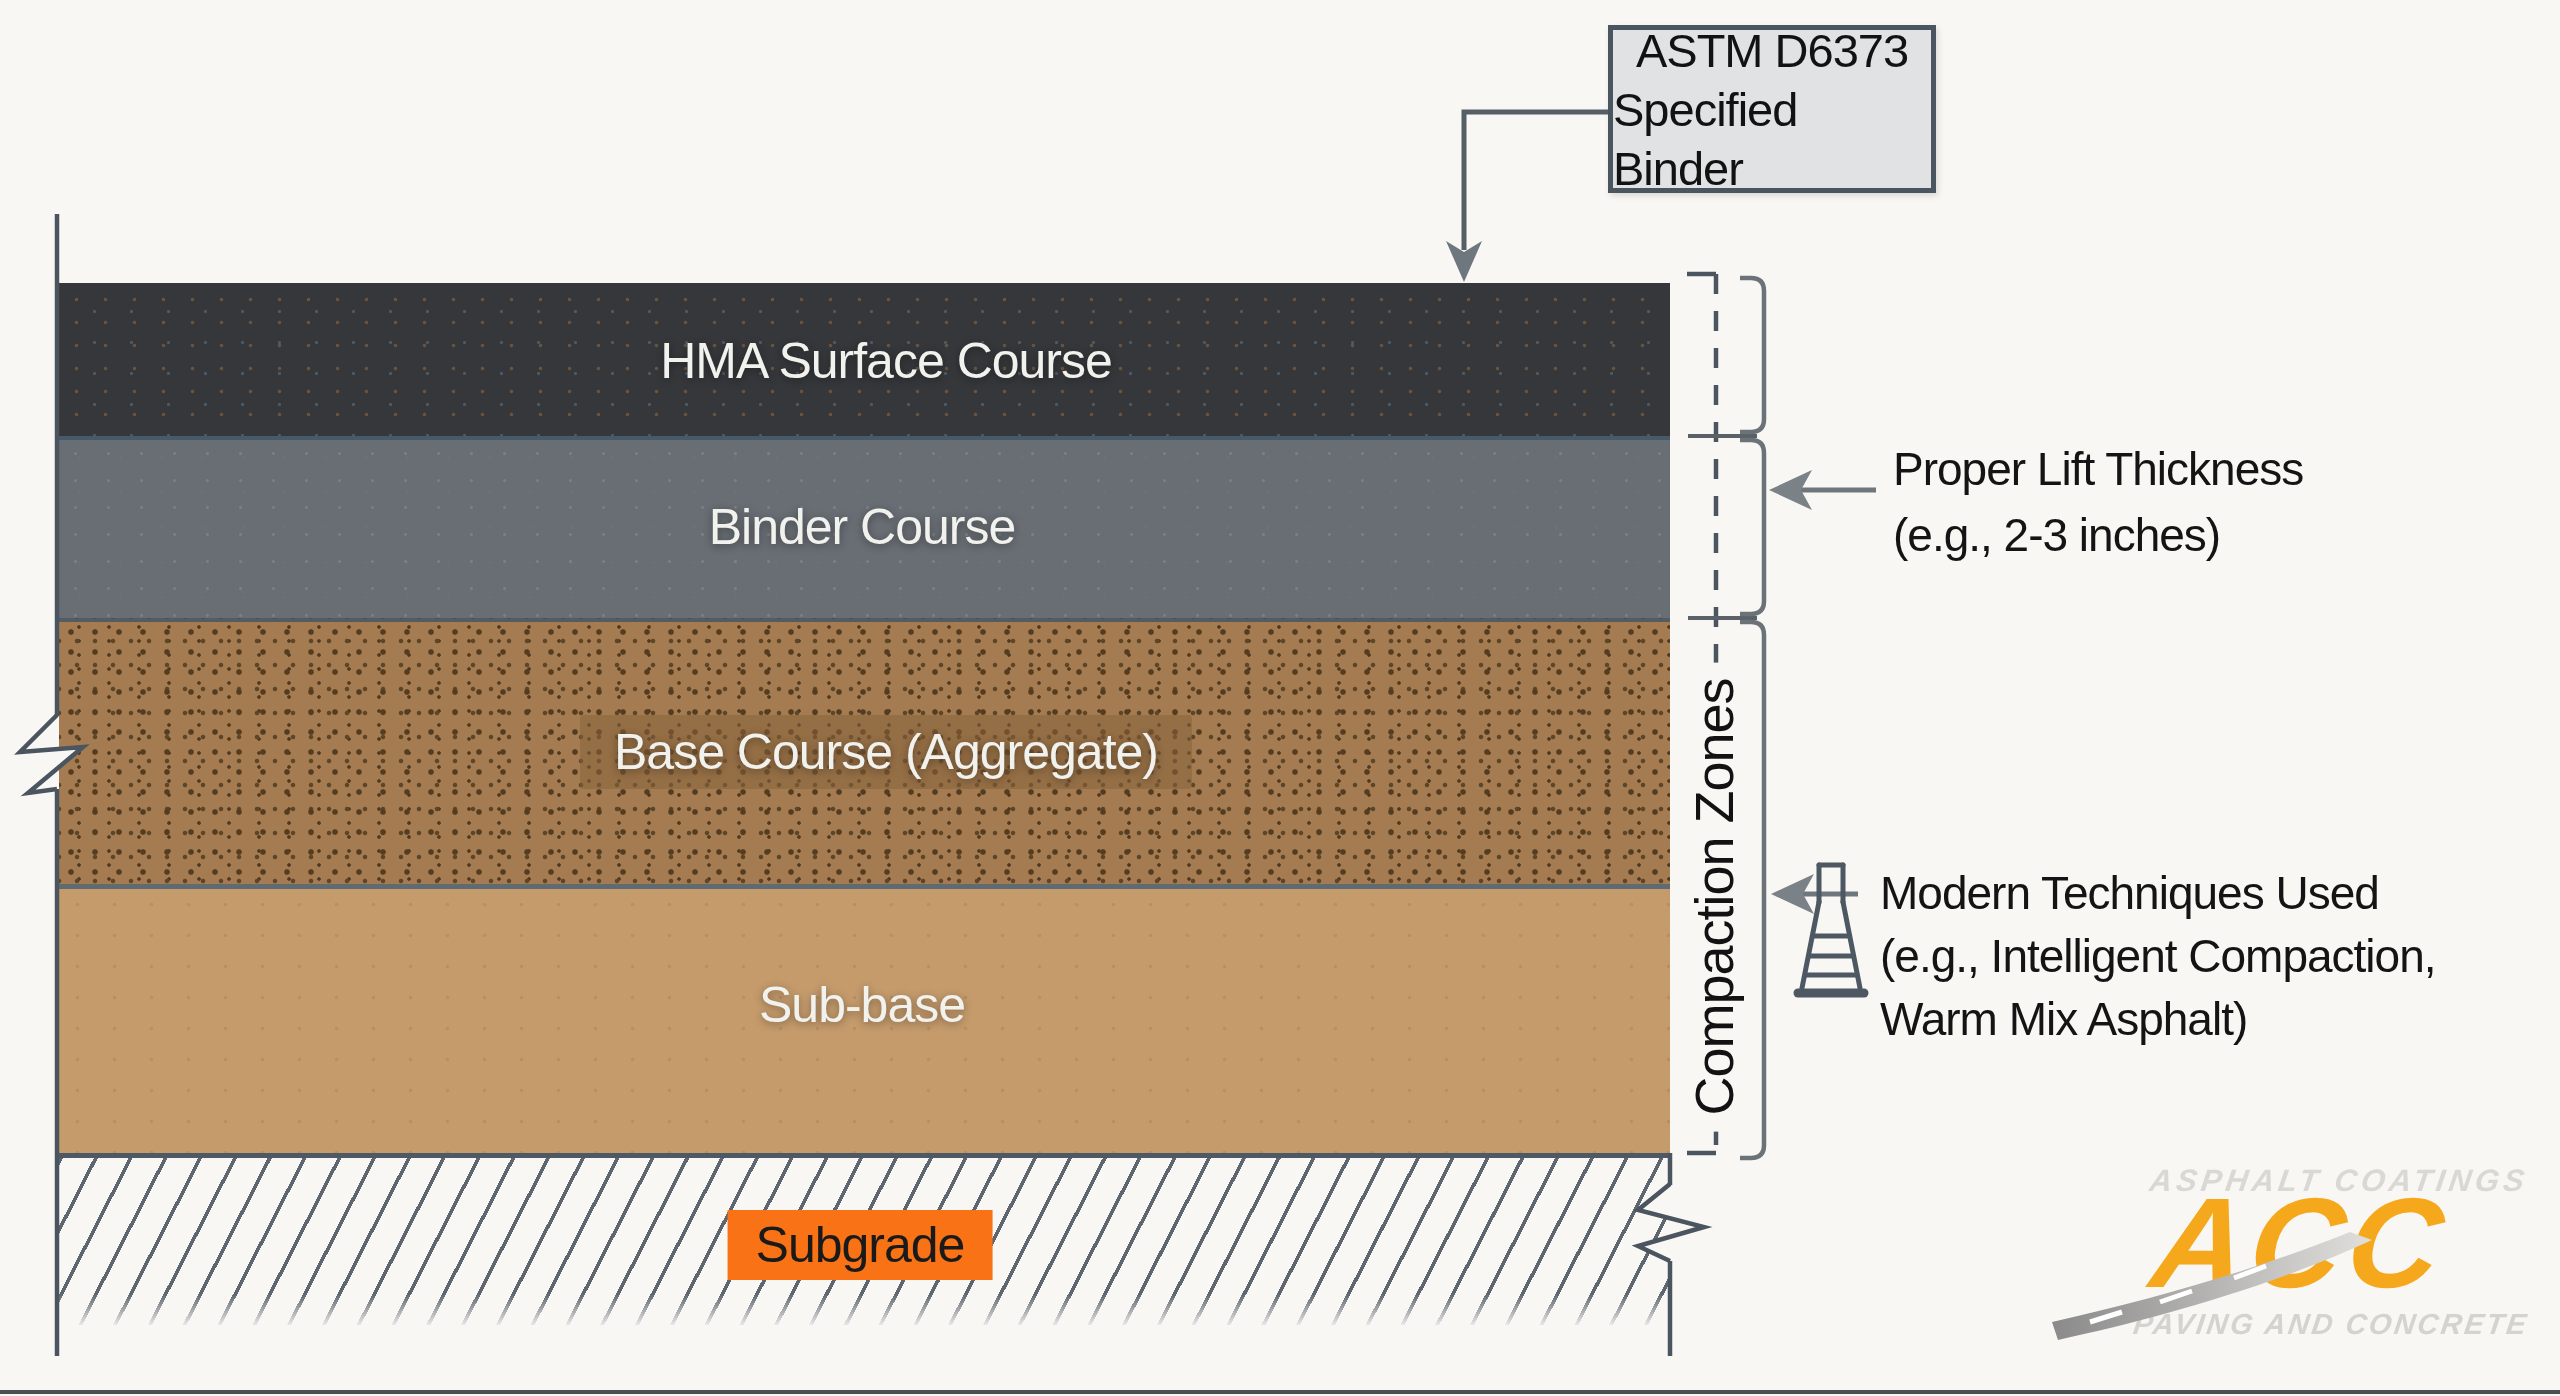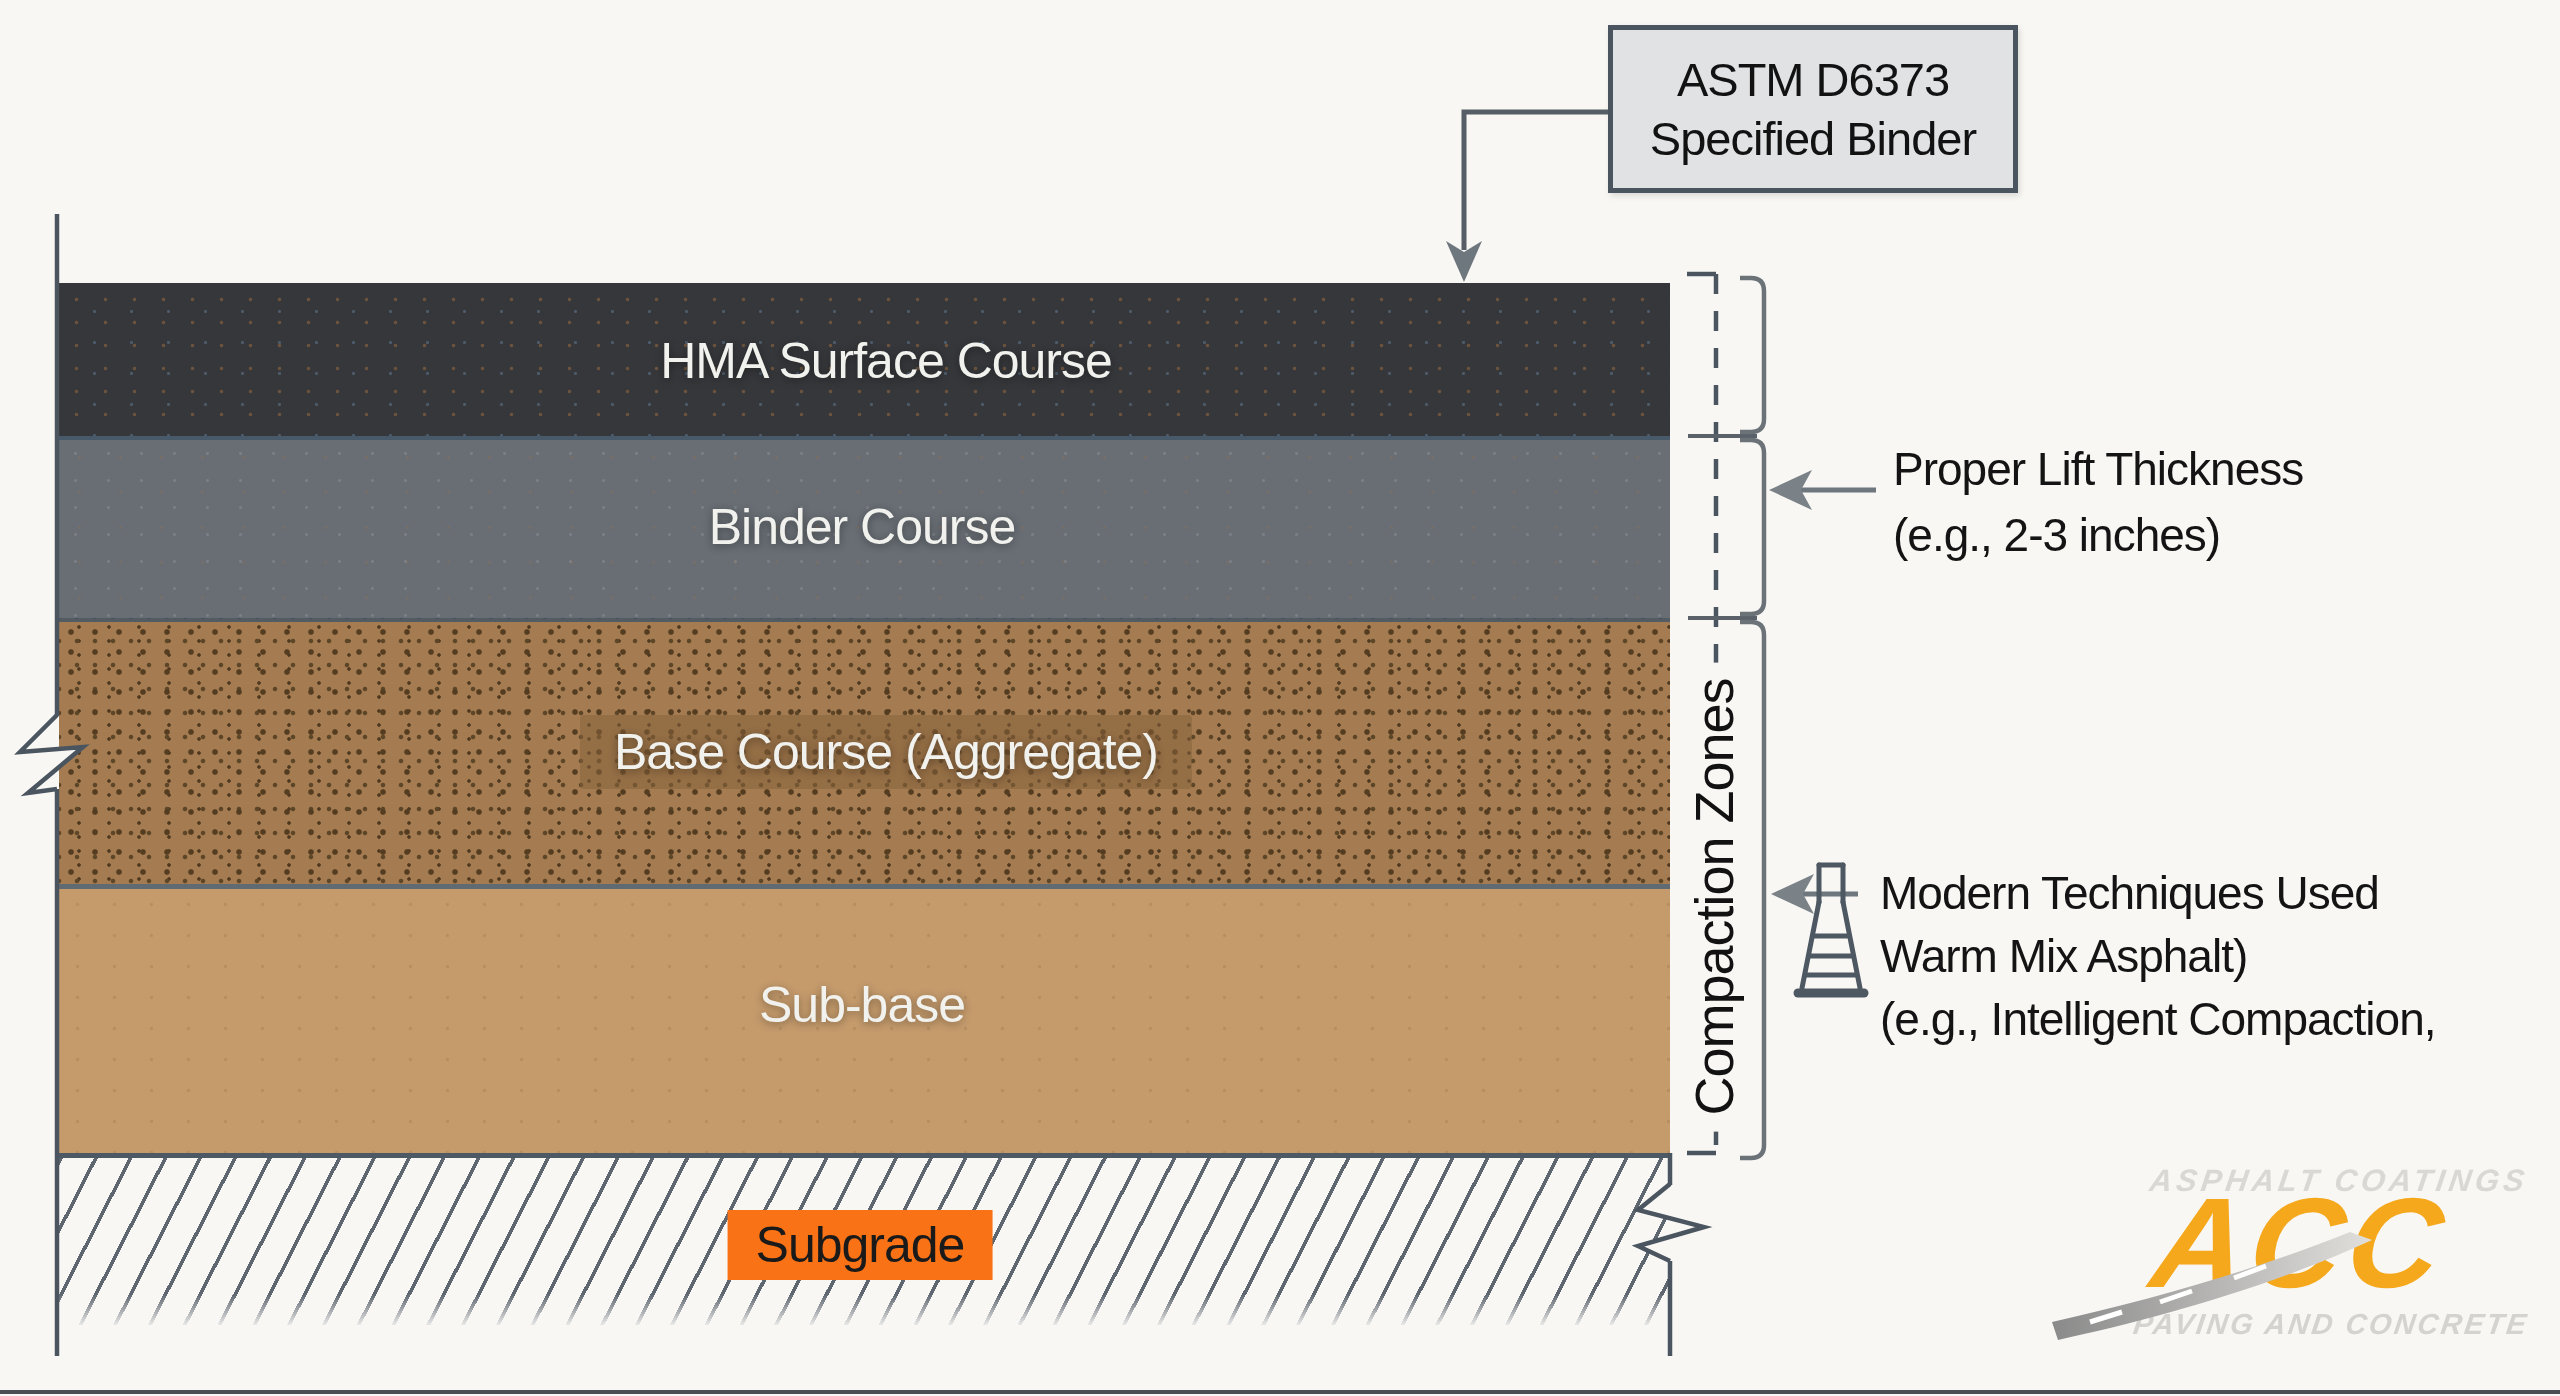--- a/index.html
+++ b/index.html
@@ -32,21 +32,21 @@
   
   .layer-label{position:absolute;transform:translate(-50%,-50%);font-size:50px;letter-spacing:-1px;
      color:#f1f1ee;text-shadow:0 2px 9px rgba(0,0,0,.38);white-space:nowrap;z-index:3;}
   #lbl-surface{left:886px;top:361px;}
   #lbl-binder{left:862px;top:527px;}
   #lbl-base{left:862px;top:752px;background:rgba(134,99,60,.55);padding:8px 34px;border-radius:4px;margin-left:24px;}
   #lbl-subbase{left:862px;top:1005px;}
   #lbl-subgrade{left:860px;top:1245px;color:#1a1a1a;text-shadow:none;background:#f97316;padding:6px 28px;}
 
   
-  #astm-box{position:absolute;left:1608px;top:25px;width:410px;height:168px;box-sizing:border-box;
+  #astm-box{position:absolute;left:1608px;top:25px;width:328px;height:168px;box-sizing:border-box;
      background:#e0e2e3;border:5px solid #4b5560;display:flex;flex-direction:column;align-items:center;
      justify-content:center;z-index:3;font-size:47px;line-height:59px;letter-spacing:-1px;color:#121212;
      box-shadow:2px 3px 6px rgba(0,0,0,.12);}
 
   
   .note{position:absolute;font-size:46px;letter-spacing:-1px;color:#141414;z-index:3;white-space:nowrap;}
   #lift-note{left:1893px;top:436px;line-height:66px;}
   #modern-note{left:1880px;top:862px;line-height:63px;}
   #compaction-label{position:absolute;left:1714px;top:897px;transform:translate(-50%,-50%) rotate(-90deg);
      font-size:54px;letter-spacing:-1px;color:#121212;background:#f8f7f4;padding:4px 16px;
@@ -84,22 +84,22 @@
     <div>ASTM D6373</div>
     <div>Specified Binder</div>
   </div>
 
   <div class="note" id="lift-note">
     <div>Proper Lift Thickness</div>
     <div>(e.g., 2-3 inches)</div>
   </div>
   <div class="note" id="modern-note">
     <div>Modern Techniques Used</div>
+    <div>(e.g., Intelligent Compaction,</div>
     <div>Warm Mix Asphalt)</div>
-    <div>(e.g., Intelligent Compaction,</div>
   </div>
   <div id="compaction-label">Compaction Zones</div>
 
   <div class="logo-text" id="logo-top">ASPHALT COATINGS</div>
   <div class="logo-text" id="logo-acc">ACC</div>
   <div class="logo-text" id="logo-bottom">PAVING AND CONCRETE</div>
 
   <svg id="stroke-overlay" width="2560" height="1396" viewBox="0 0 2560 1396">
     <defs>
       <linearGradient id="roadgrad" x1="0" y1="0" x2="1" y2="0">

